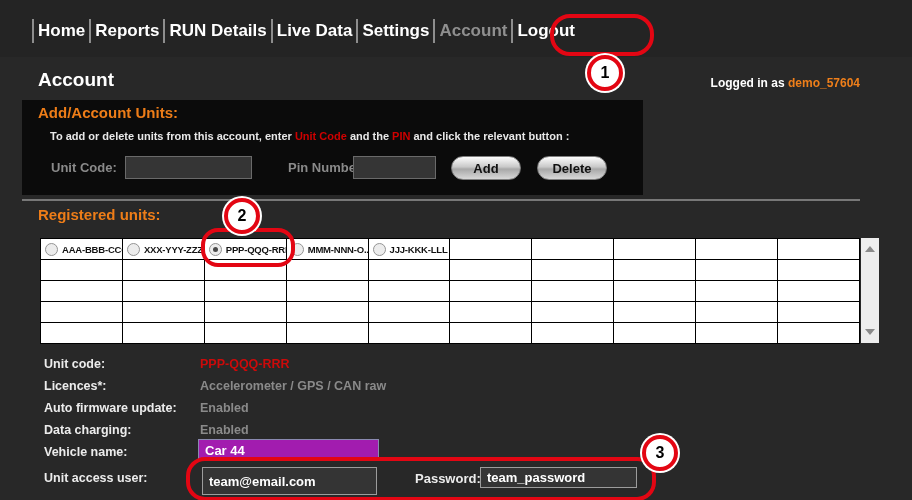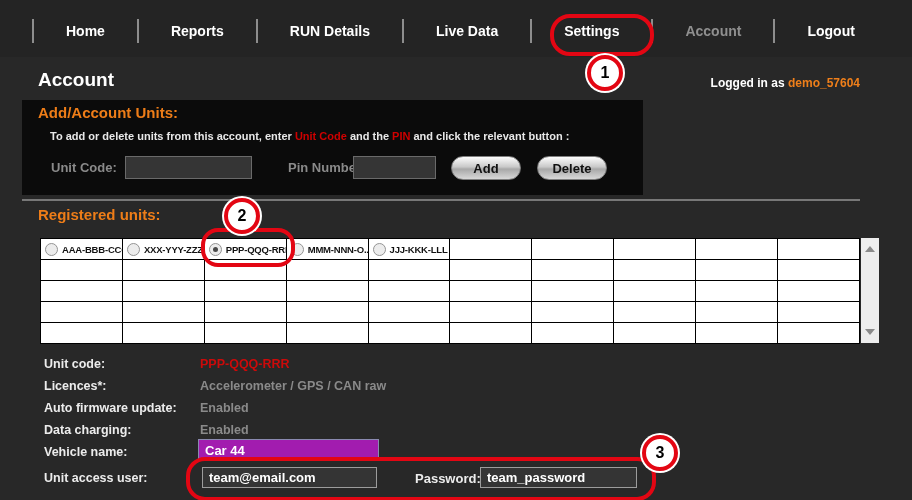--- a/index.html
+++ b/index.html
@@ -3,21 +3,21 @@
 <meta charset="utf-8">
 <style>
   html,body{margin:0;padding:0;}
   body{background:#1d1d1d;font-family:"Liberation Sans","DejaVu Sans",sans-serif;}
   #screen{position:relative;width:912px;height:500px;background:#282828;overflow:hidden;font-weight:bold;}
 
   
   #navbar{position:absolute;left:0;top:0;width:912px;height:57px;background:#242424;}
   .nav-row{position:absolute;left:32px;top:16px;display:flex;align-items:center;height:30px;}
   .nav-sep{width:2px;height:24px;background:#8d8d8d;}
-  .nav-item{color:#ffffff;font-size:14px;padding:0 32px;cursor:pointer;white-space:nowrap;}
+  .nav-item{color:#ffffff;font-size:17px;padding:0 4px;cursor:pointer;white-space:nowrap;}
   .nav-item.disabled{color:#8f8f8f;}
 
   
   .page-title{position:absolute;left:38px;top:69px;font-size:19px;color:#ffffff;}
   .logged-in{position:absolute;right:52px;top:76px;font-size:12px;color:#ffffff;white-space:nowrap;}
   .logged-in .uname{color:#ef7f1a;}
 
   
   .black-panel{position:absolute;left:22px;top:100px;width:621px;height:95px;background:#0b0b0b;}
   .section-heading{font-size:15px;color:#ee7d18;}
@@ -48,21 +48,21 @@
   .arrow-up{position:absolute;left:4px;top:8px;width:0;height:0;border-left:5px solid transparent;
             border-right:5px solid transparent;border-bottom:6px solid #8a8a8a;}
   .arrow-down{position:absolute;left:4px;bottom:8px;width:0;height:0;border-left:5px solid transparent;
             border-right:5px solid transparent;border-top:6px solid #8a8a8a;}
 
   
   .det-label{position:absolute;left:44px;font-size:12.5px;color:#ececec;white-space:nowrap;}
   .det-value{position:absolute;left:200px;font-size:12.5px;color:#8a8a8a;white-space:nowrap;}
   .det-value.red{color:#cc0a0a;}
   #vehicle-input{left:198px;top:439px;width:181px;height:22px;border:1px solid #8a8ab0;background:#a21caf;font-size:13px;}
-  #email-input{left:202px;top:467px;width:175px;height:21px;border:1px solid #9c9c9c;background:#343434;font-size:13px;}
+  #email-input{left:202px;top:467px;width:175px;height:28px;border:1px solid #9c9c9c;background:#343434;font-size:13px;}
   #password-label{position:absolute;left:415px;top:471px;font-size:13px;color:#ececec;}
   #password-input{left:480px;top:467px;width:157px;height:21px;border:1px solid #9c9c9c;background:#343434;font-size:13px;}
 
   
   .red-ellipse{position:absolute;border:4px solid #e30613;border-radius:20px;pointer-events:none;}
   #ellipse-account{left:550px;top:14px;width:96px;height:34px;}
   #ellipse-unit{left:201px;top:228px;width:86px;height:31px;border-radius:17px;}
   #ellipse-access{left:186px;top:457px;width:462px;height:36px;border-radius:19px;}
   .callout{position:absolute;width:28px;height:28px;border-radius:50%;background:#ffffff;border:4px solid #e30613;
            box-shadow:0 0 0 2px #ffffff;box-sizing:content-box;color:#000;font-size:16px;

